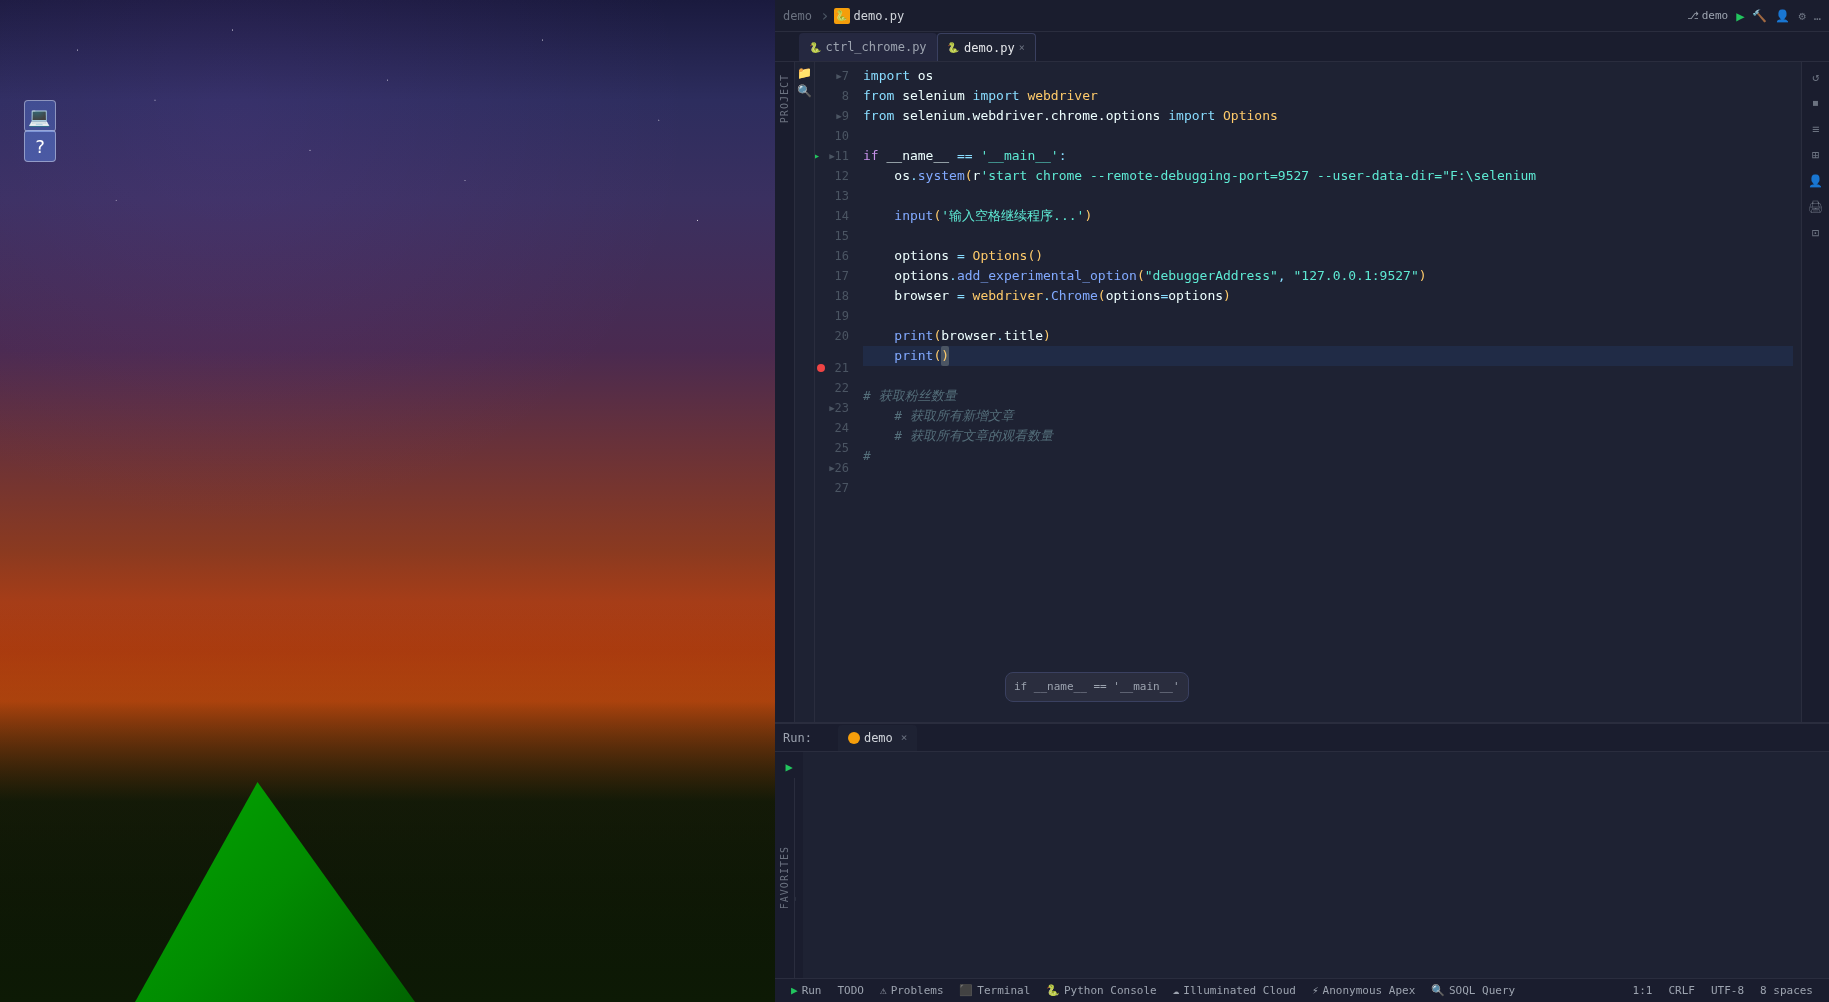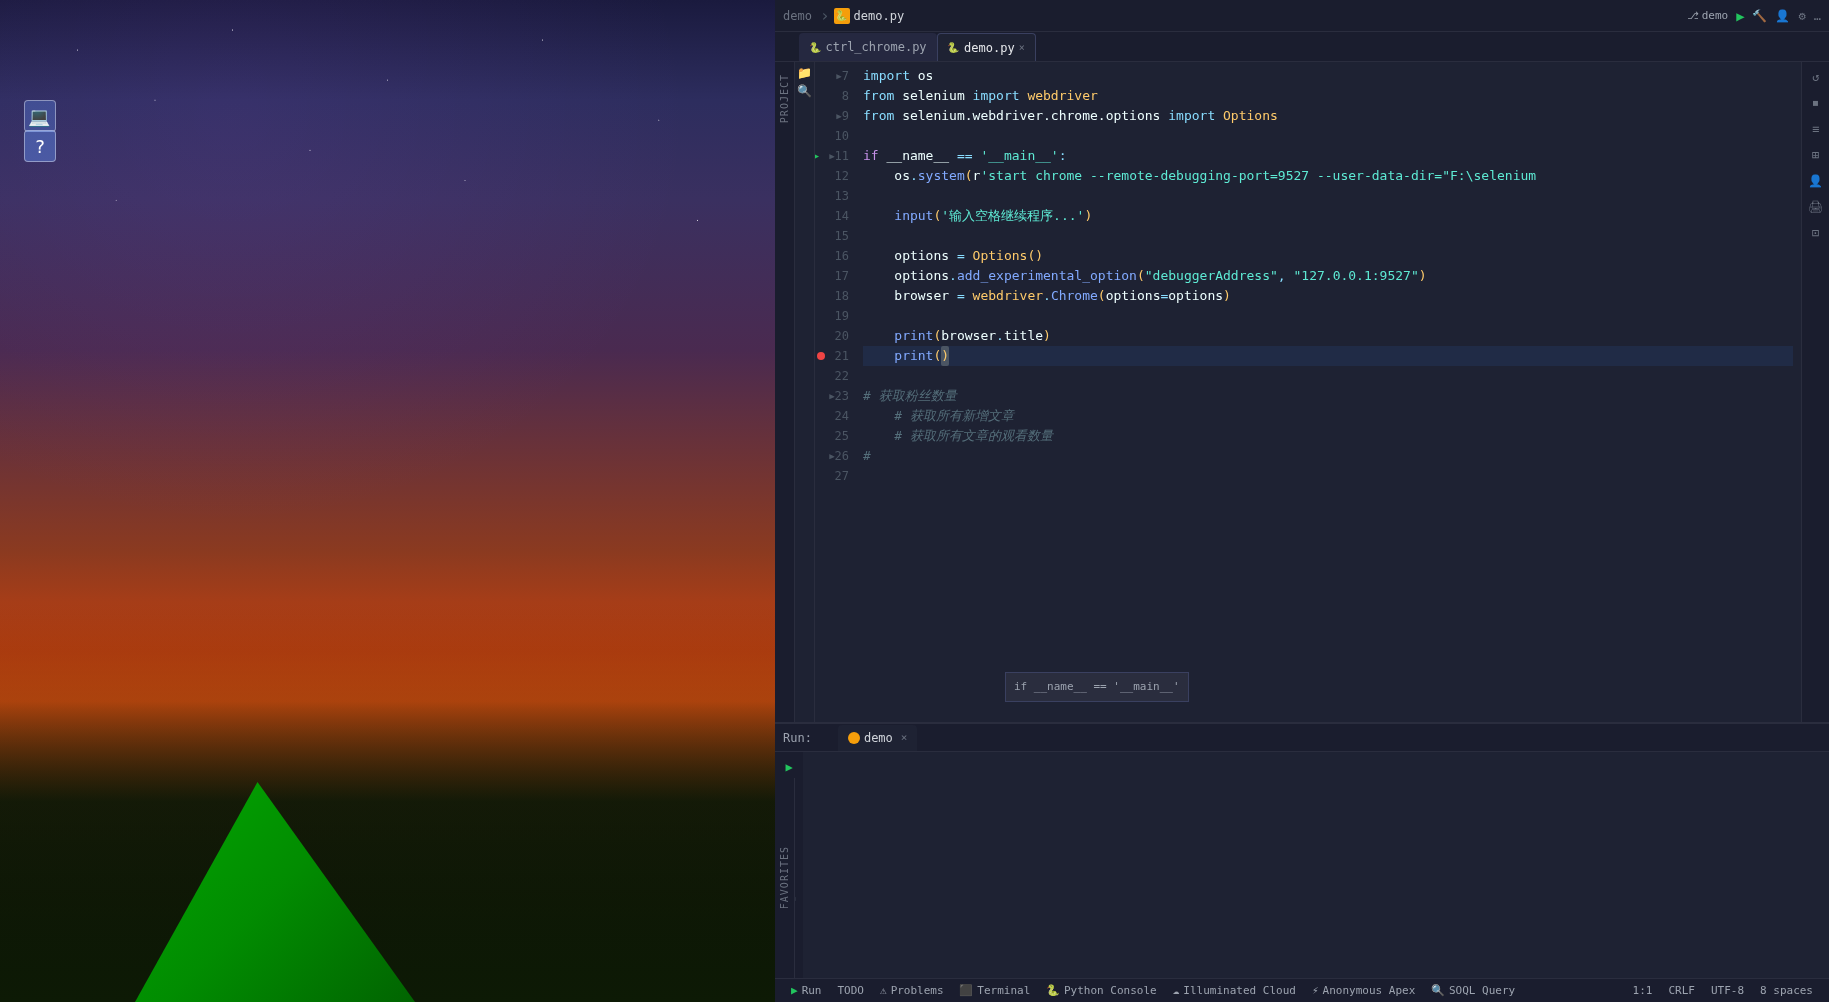--- a/index.html
+++ b/index.html
@@ -292,21 +292,21 @@
       white-space: nowrap;
     }
     .statusbar-spacer { flex: 1; }
 
     
     .hint-popup {
       position: absolute;
       bottom: 20px; left: 150px;
       background: #2a2d3e;
       border: 1px solid #3a4060;
-      border-radius: 0;
+      border-radius: 8px;
       padding: 4px 8px;
       font-size: 11px; color: #9ca3af;
       white-space: nowrap;
       z-index: 10;
     }
 
     
     .fold {
       color: #4b5563; font-size: 9px;
     }
@@ -438,21 +438,21 @@
           </div>
         <div class="gutter-line">
             <span>18</span>
           </div>
         <div class="gutter-line">
             <span>19</span>
           </div>
         <div class="gutter-line">
             <span>20</span>
           </div>
-        <div class="gutter-line has-breakpoint" style="position:relative;">
+        <div class="gutter-line has-breakpoint" style="position:relative;margin-top:12px;">
           <span class="bp-dot"></span>
           <span>21</span>
         </div>
         <div class="gutter-line">
             <span>22</span>
           </div>
         <div class="gutter-line">
             <span class="fold">▶</span>
             <span>23</span>
           </div>

